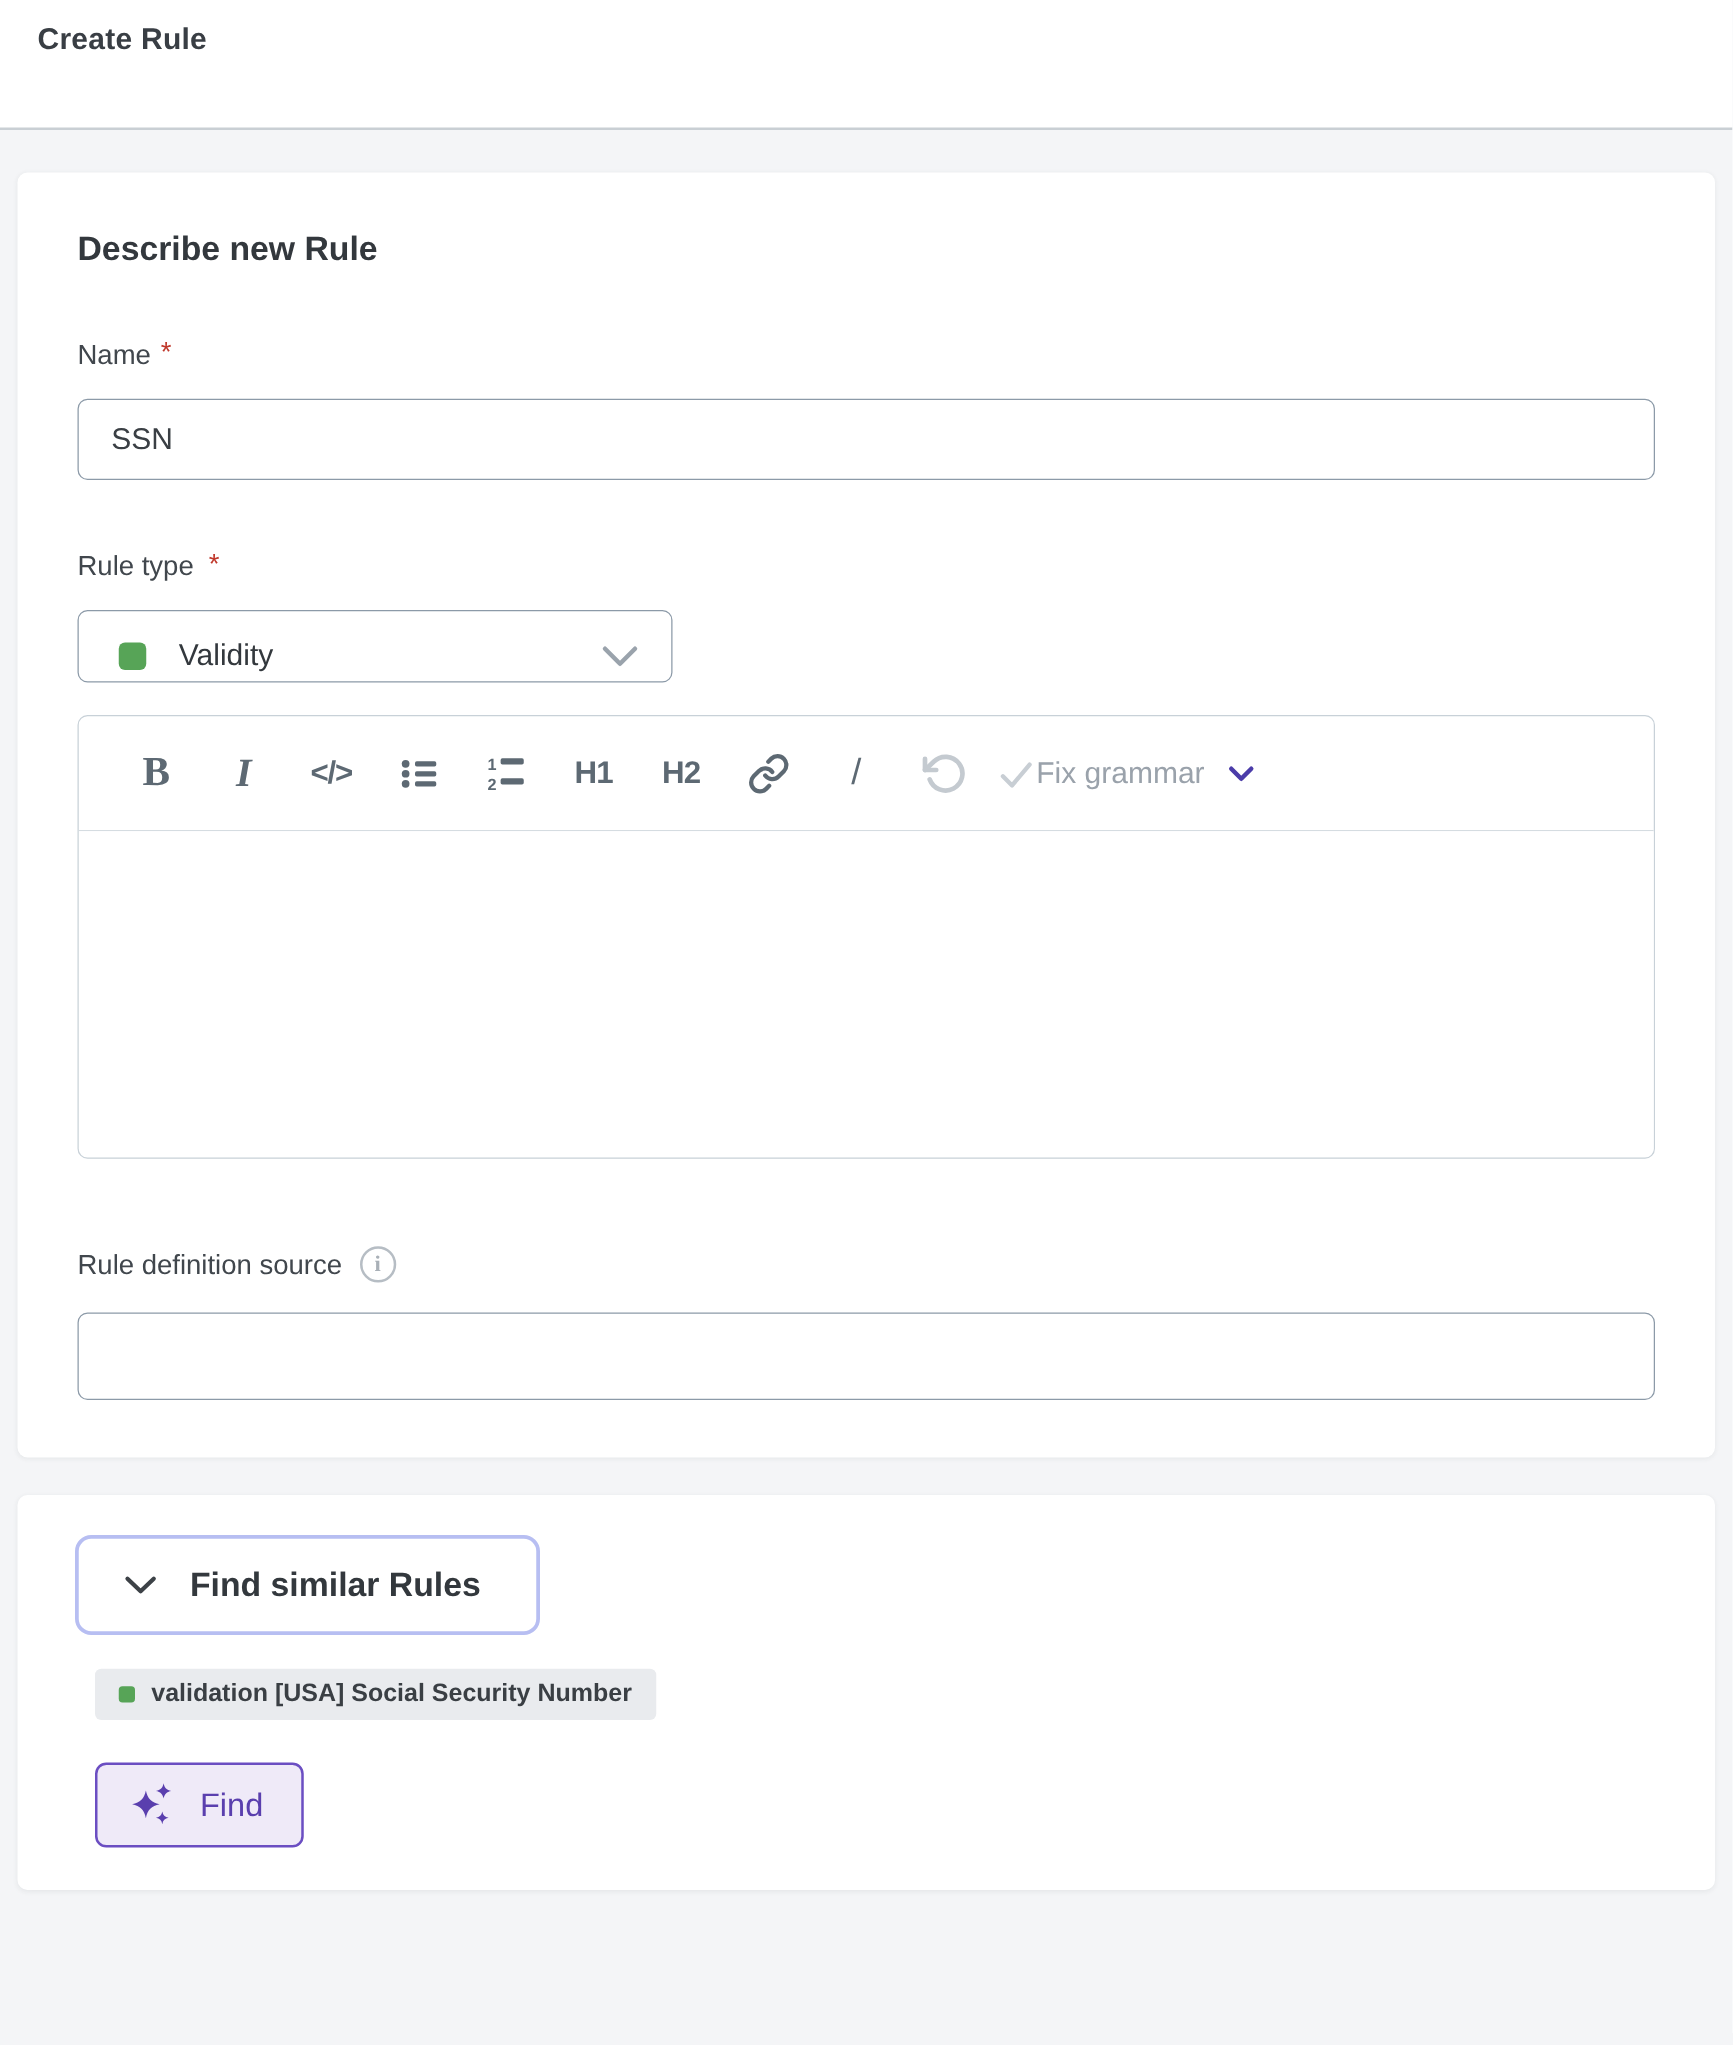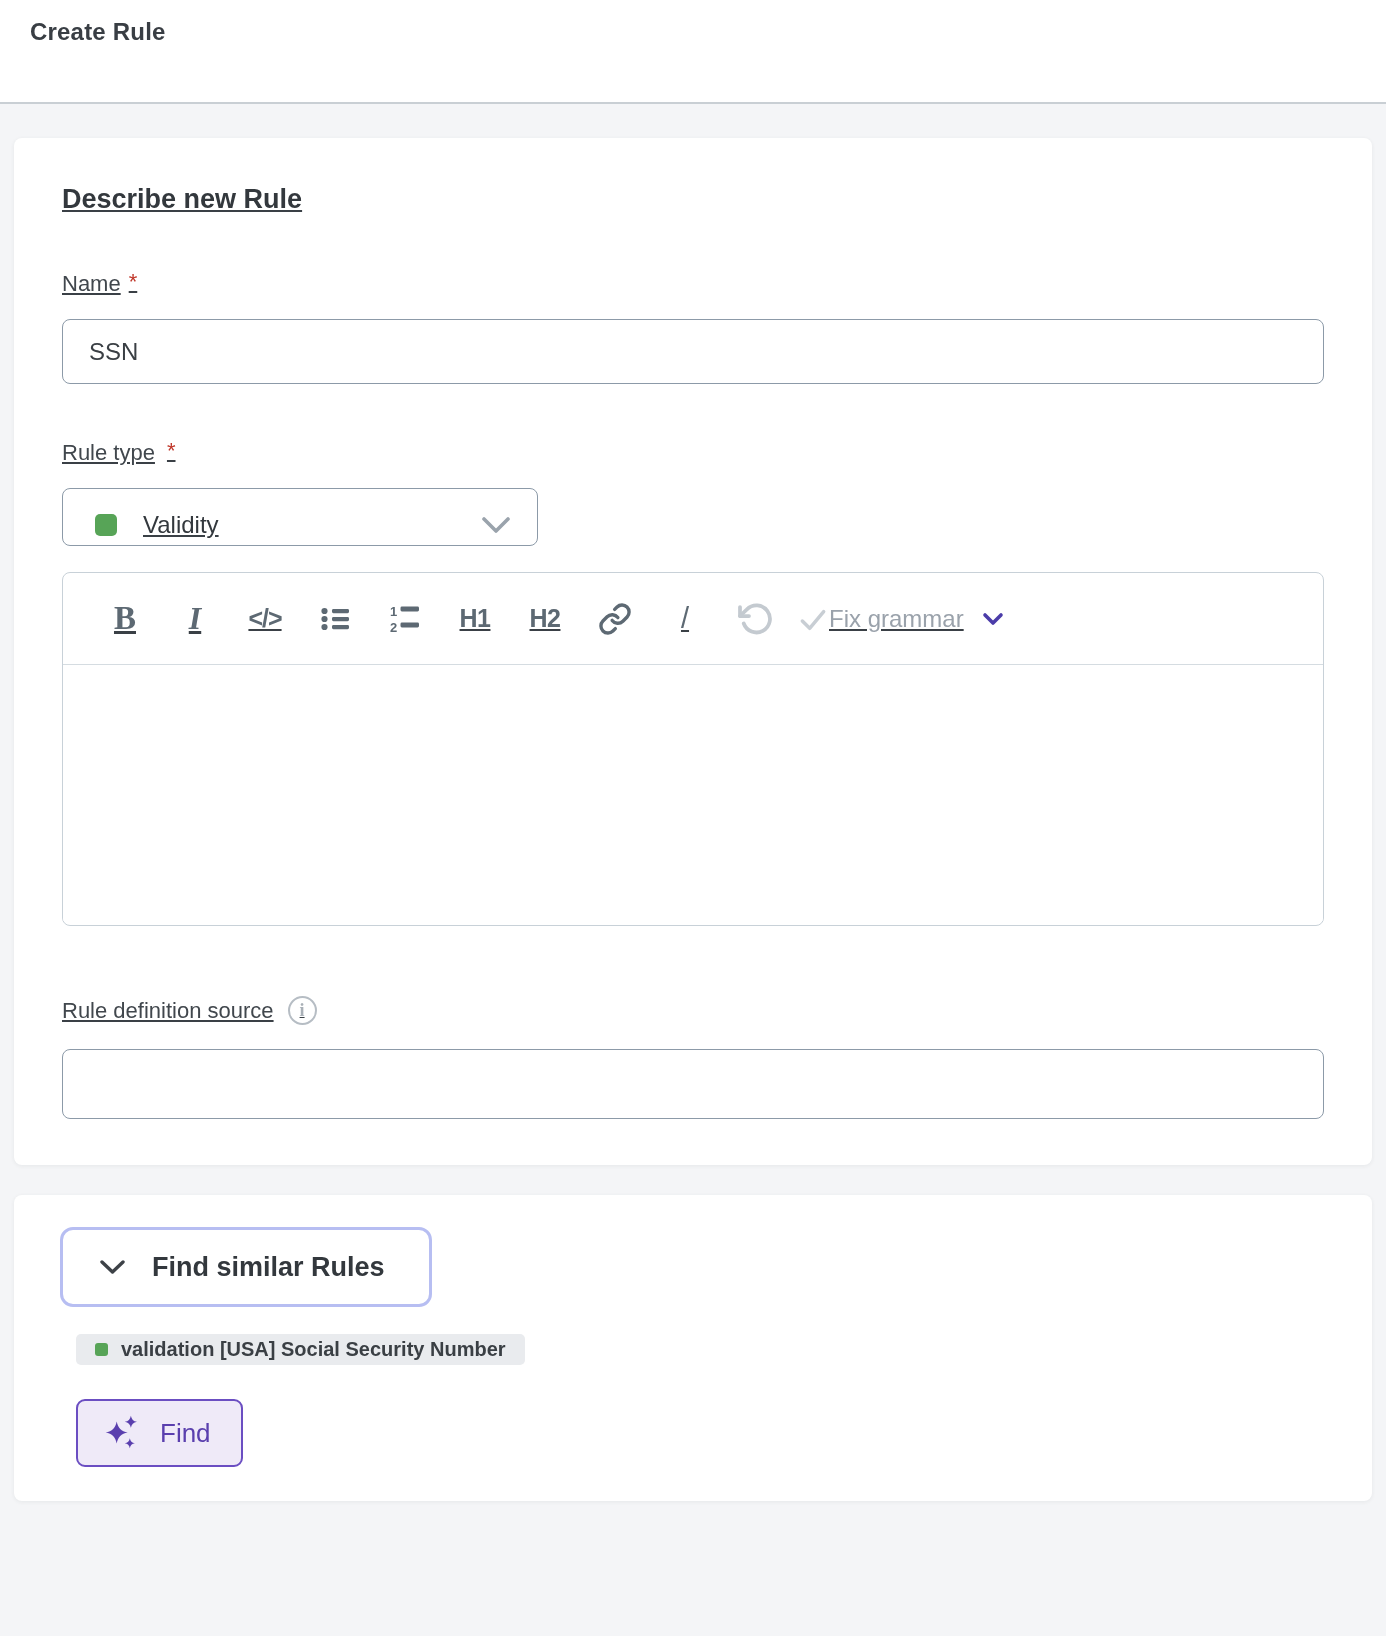--- a/index.html
+++ b/index.html
@@ -22,21 +22,21 @@
     font-size:24px; font-weight:700; color:#393e44;
     letter-spacing:0.2px;
   }
   
   .page { padding:0 14px; }
   .card {
     background:#ffffff;
     border-radius:8px;
     box-shadow:0 1px 4px rgba(40,50,60,0.07);
   }
-  .card-main { margin-top:34px; padding:45px 48px 46px 48px;text-decoration:underline; }
+  .card-main { margin-top:34px; padding:45px 48px 46px 48px; }
   .card-similar { margin-top:30px; padding:32px 48px 34px 46px; }
 
   .section-title {
     font-size:27px; font-weight:700; color:#33383d;
     line-height:32px; margin:0;
   }
   .field-label {
     font-size:22px; color:#41474d; line-height:26px;
     display:flex; align-items:flex-start; gap:8px;
   }
@@ -133,21 +133,21 @@
     border:3.5px solid #b7bef2; border-radius:13px;
     cursor:pointer;
   }
   .toggle-label {
     font-size:27px; font-weight:700; color:#33383d;
     font-family:"Liberation Sans", sans-serif;
   }
   .tag-chip {
     margin:27px 0 0 16px;
     display:inline-flex; align-items:center; gap:13px;
-    height:31px; padding:0 19px;
+    height:41px; padding:0 19px;
     background:#e9ebee; border-radius:5px;
   }
   .tag-square { width:13px; height:13px; border-radius:3px; background:#57a457; flex:none; }
   .tag-label { font-size:20px; font-weight:700; color:#3a3f44; }
 
   .find-btn {
     display:flex; align-items:center; gap:16px;
     margin:34px 0 0 16px;
     height:68px; padding:0 30px 0 24px;
     background:#efeaf8;

